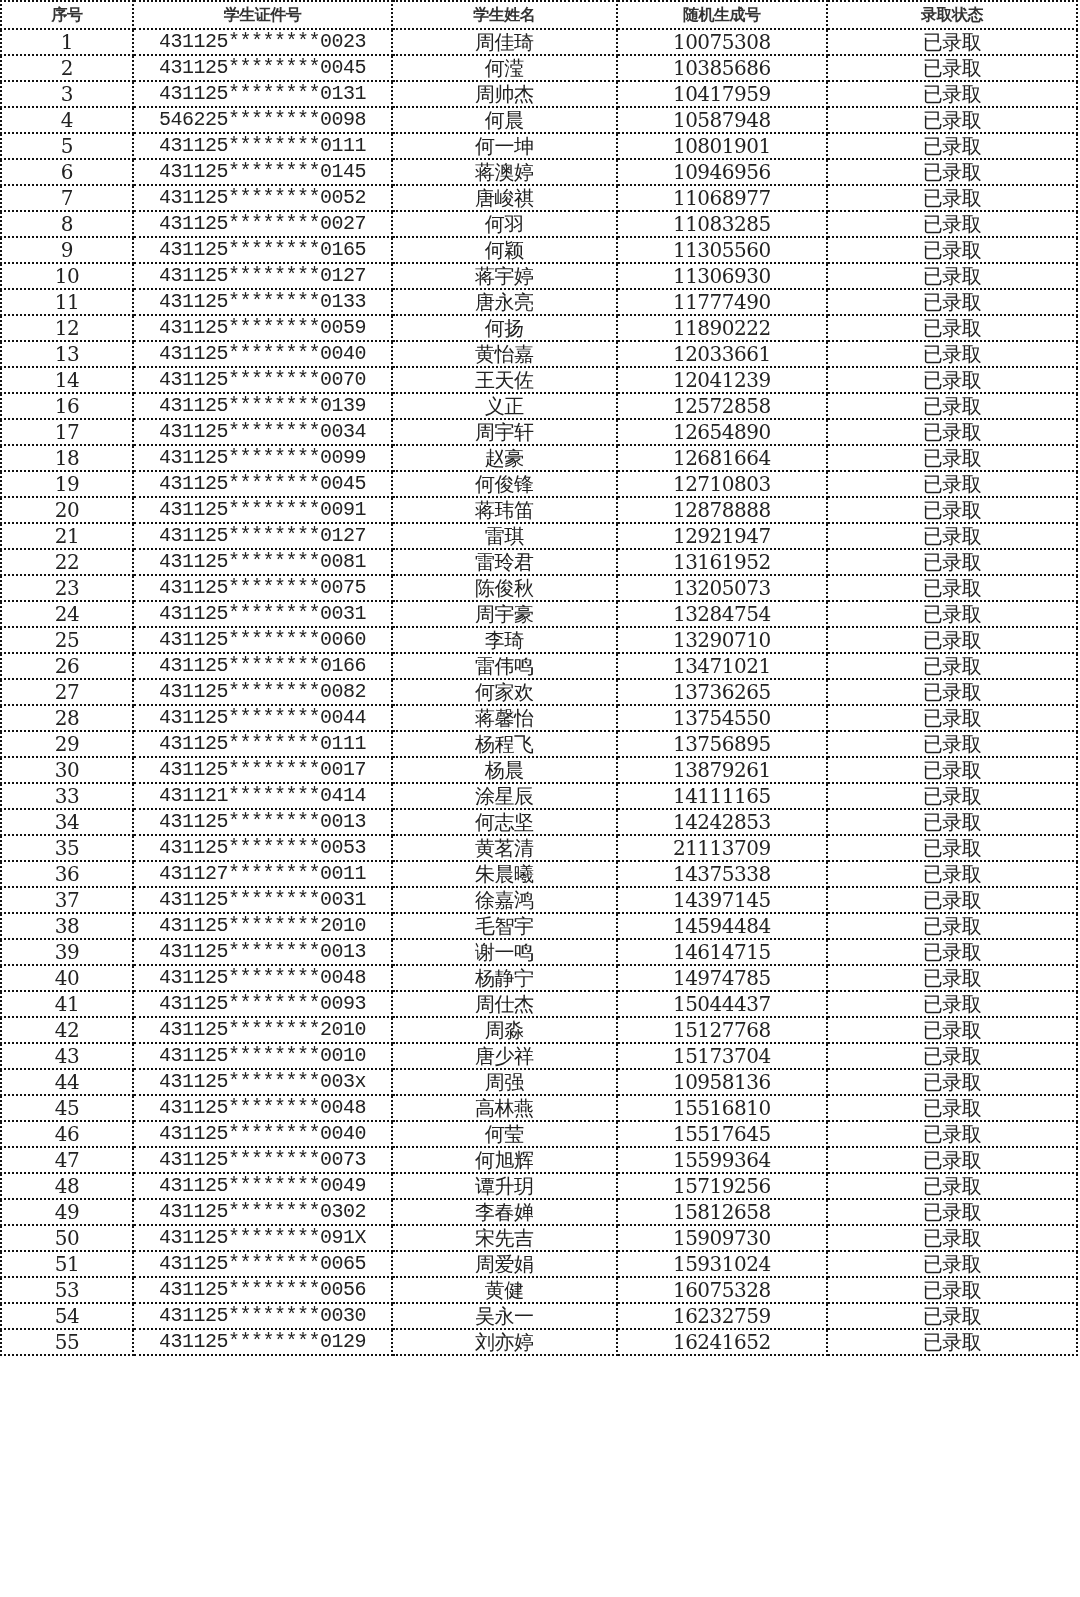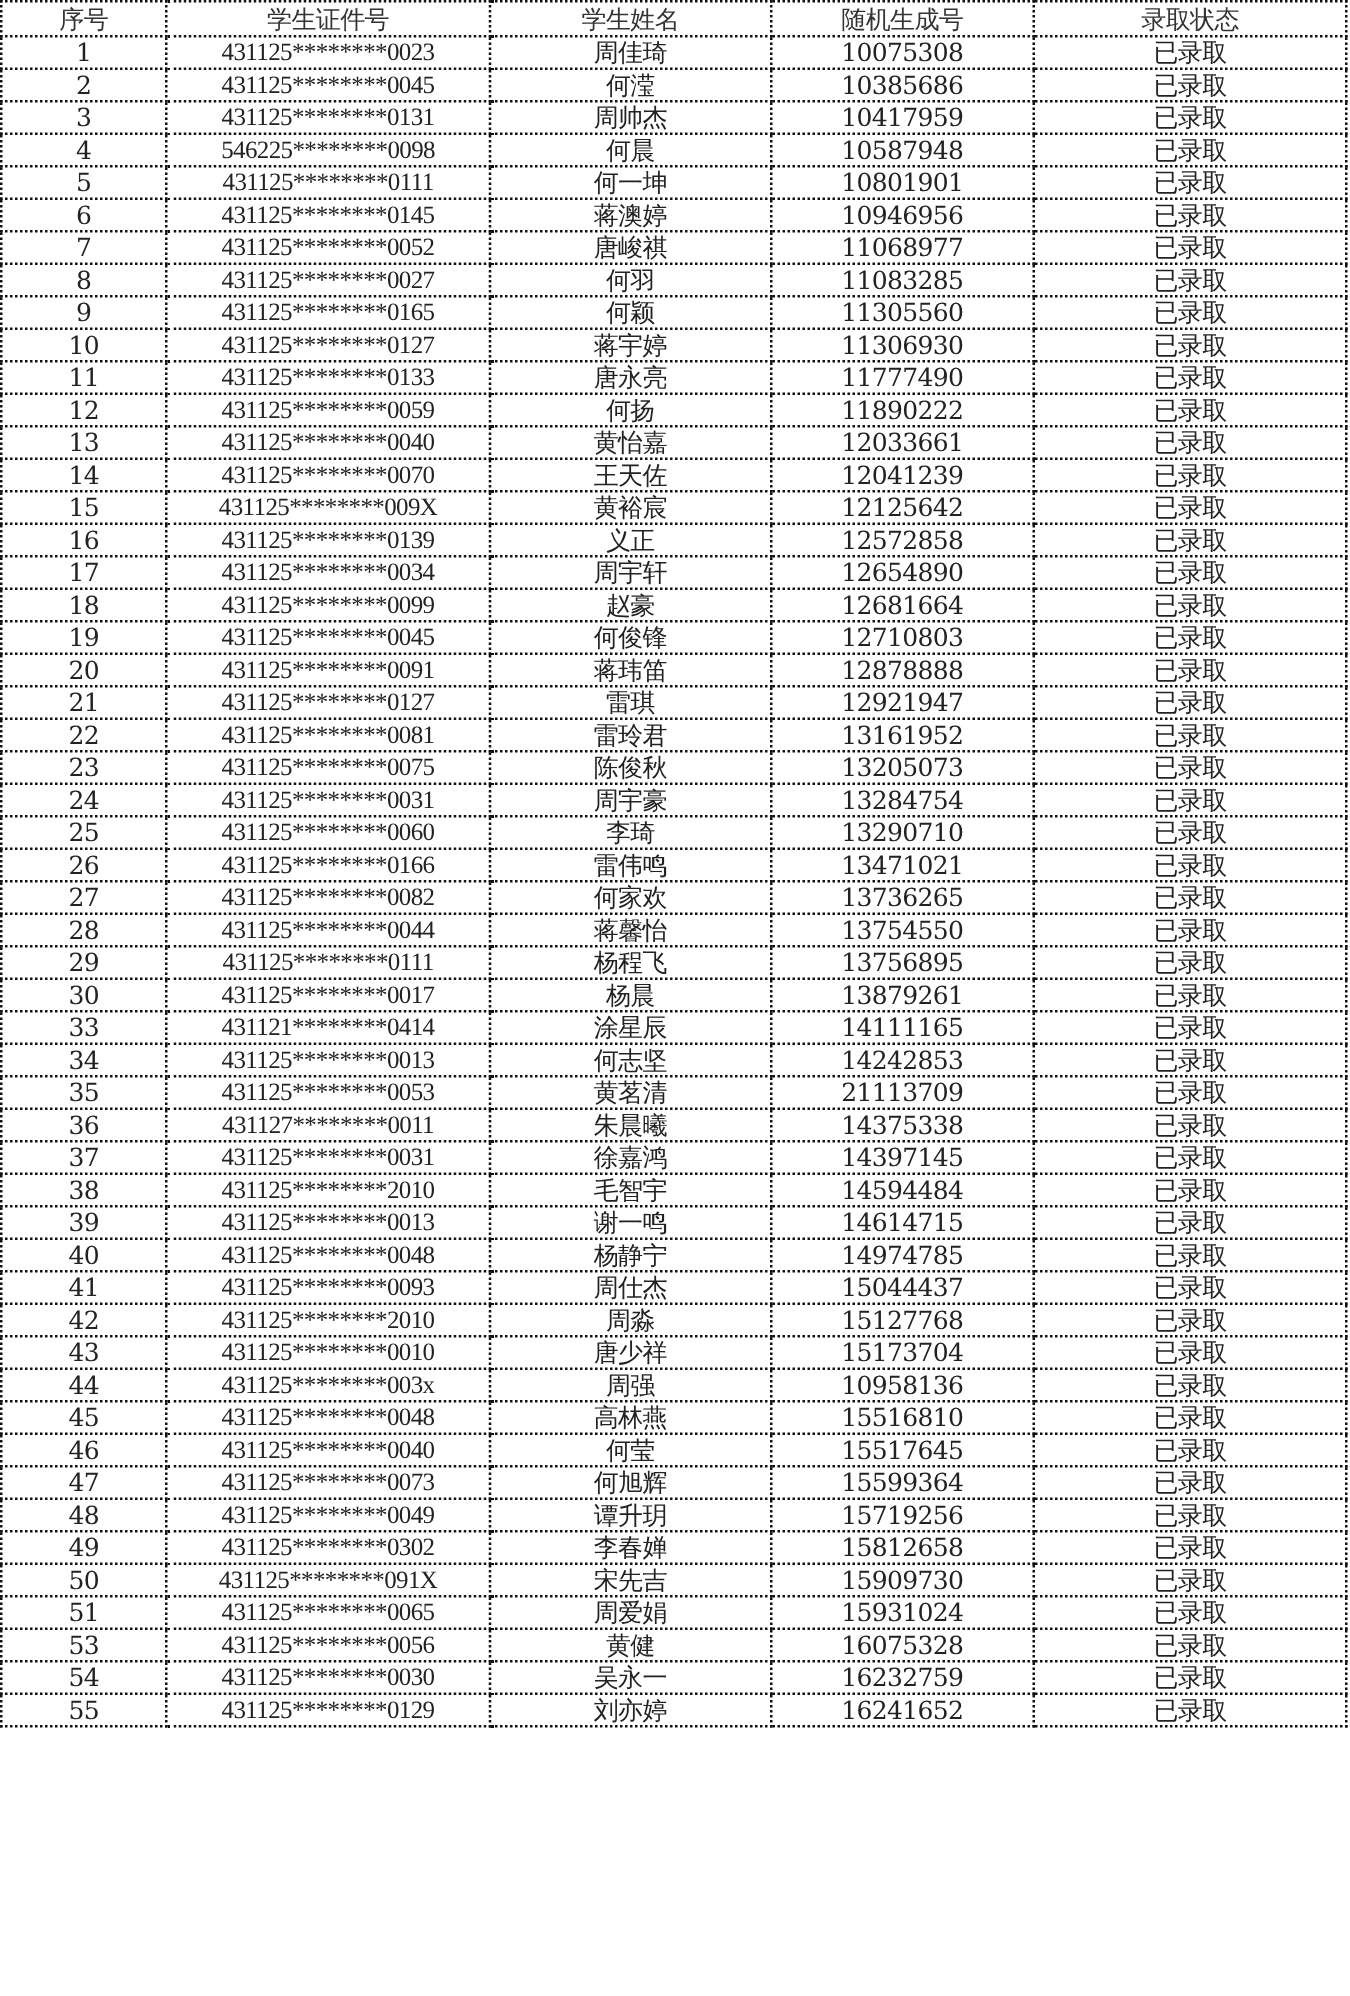--- a/index.html
+++ b/index.html
@@ -18,27 +18,27 @@
       vertical-align: middle;
       padding: 0;
       height: 24px;
       font-size: 20px;
       font-weight: normal;
       line-height: 24px;
       white-space: nowrap;
       overflow: hidden;
       letter-spacing: -0.5px;
     }
-    .sheet th { height: 26px; font-size: 20px; color: #333; }
+    .sheet th { height: 26px; font-size: 16px; color: #333; font-weight: bold; }
     .col-idx { width: 131px; }
     .col-id { width: 257px; }
     .col-name { width: 223px; }
     .col-rand { width: 209px; }
     .col-status { width: 248px; }
-    .id-text { font-family: Liberation Serif, serif; font-size: 21px; }
+    .id-text { font-family: Liberation Mono, monospace; font-size: 21px; }
   </style>
 </head>
 <body>
 
 <table class="sheet">
   <colgroup>
     <col class="col-idx">
       <col class="col-id">
       <col class="col-name">
       <col class="col-rand">
@@ -146,27 +146,20 @@
         <td>已录取</td>
       </tr>
       <tr>
         <td>14</td>
         <td class="id-text">431125********0070</td>
         <td>王天佐</td>
         <td>12041239</td>
         <td>已录取</td>
       </tr>
       <tr>
-        <td>15</td>
-        <td class="id-text">431125********009X</td>
-        <td>黄裕宸</td>
-        <td>12125642</td>
-        <td>已录取</td>
-      </tr>
-      <tr>
         <td>16</td>
         <td class="id-text">431125********0139</td>
         <td>义正</td>
         <td>12572858</td>
         <td>已录取</td>
       </tr>
       <tr>
         <td>17</td>
         <td class="id-text">431125********0034</td>
         <td>周宇轩</td>

